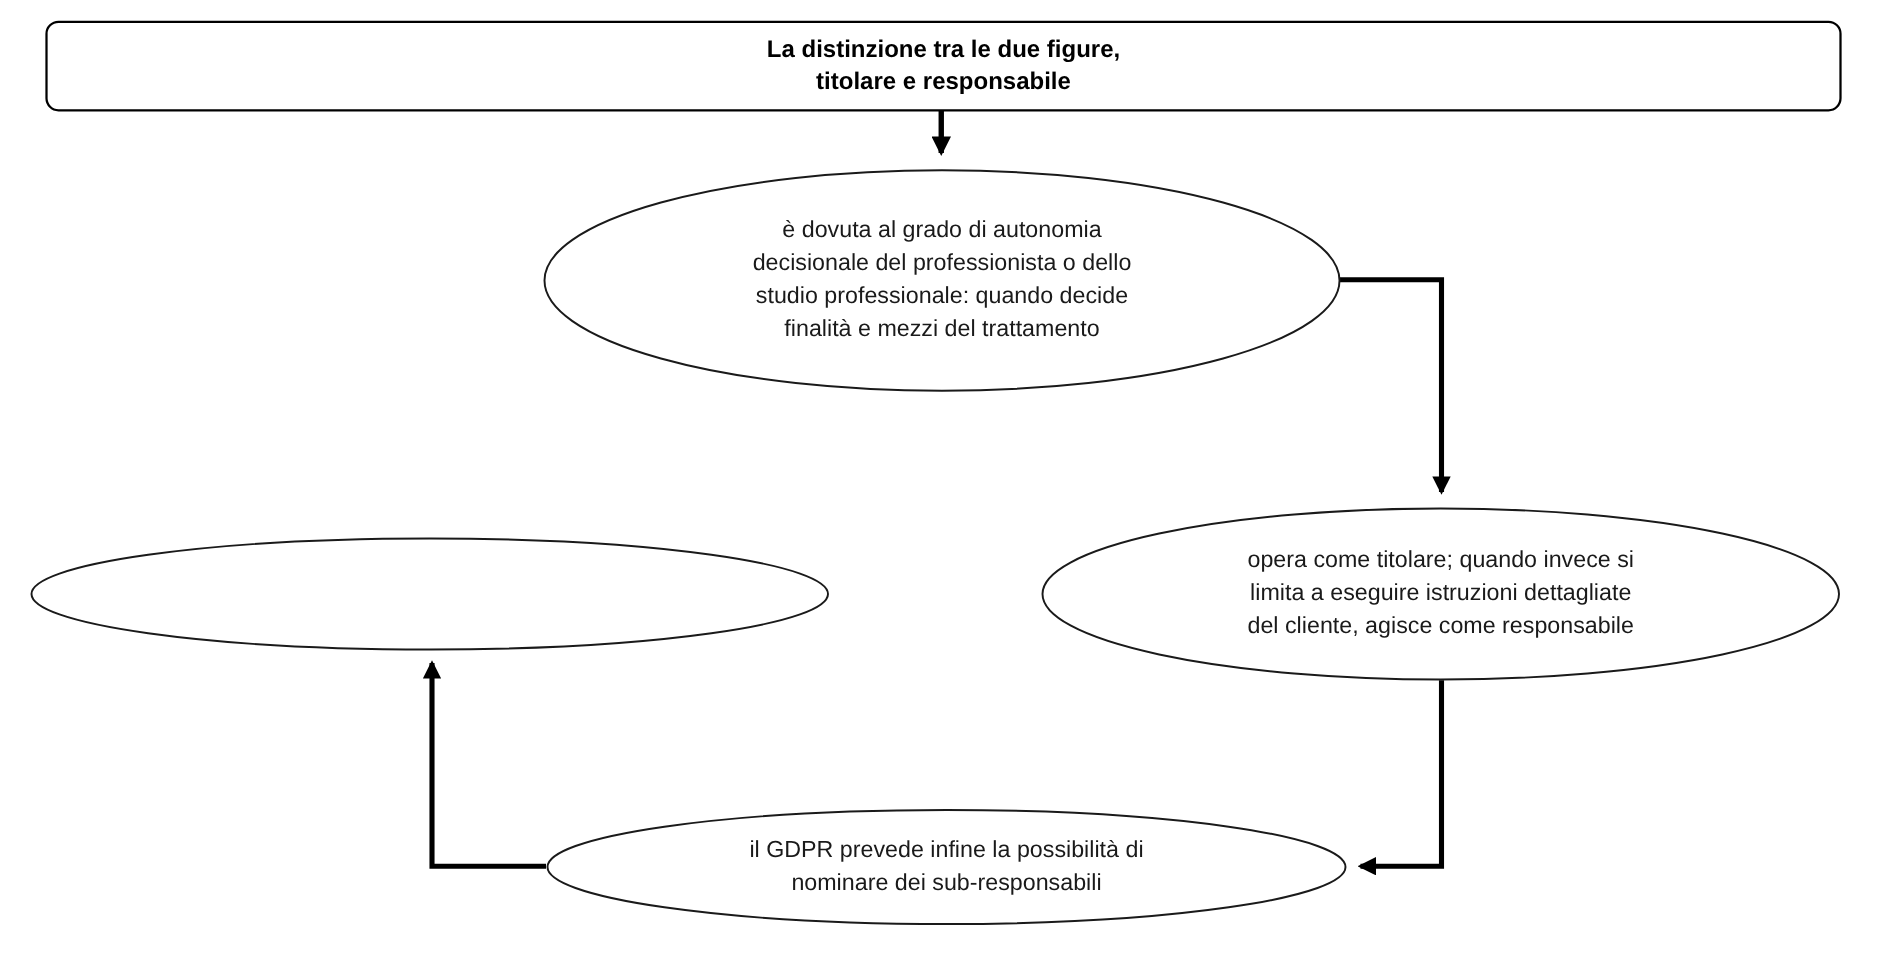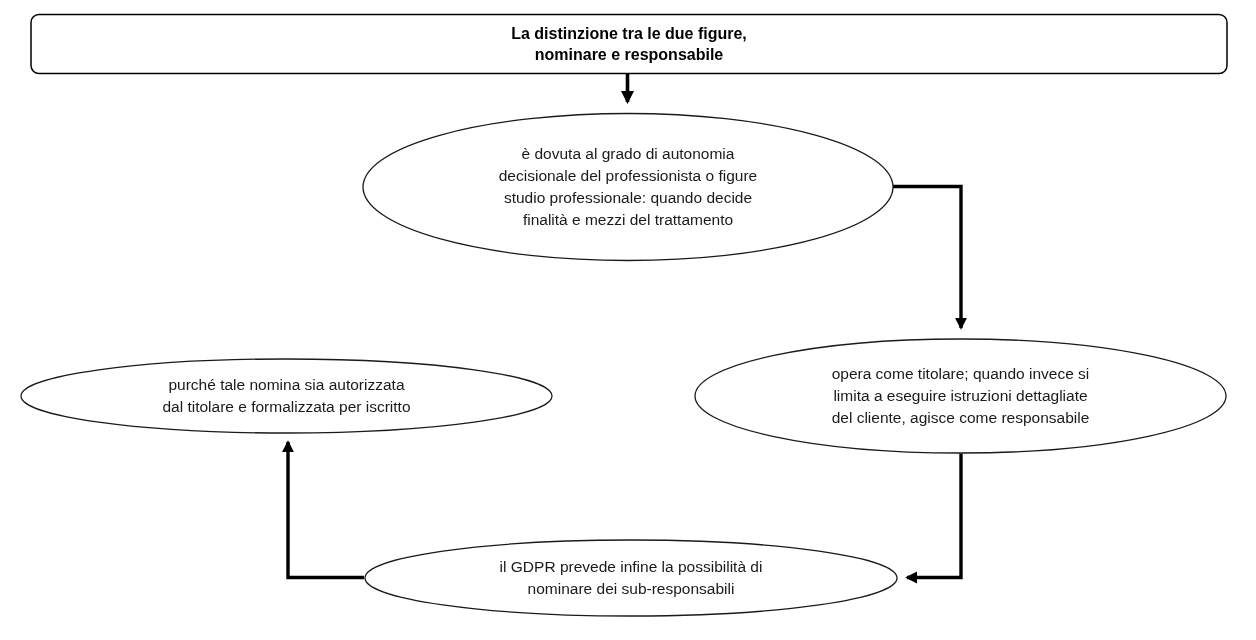--- a/index.html
+++ b/index.html
@@ -77,30 +77,28 @@
     <ellipse cx="628" cy="187" rx="265" ry="73.5" fill="#ffffff" stroke="#1a1a1a" stroke-width="1.3"></ellipse>
 
     <ellipse cx="960.5" cy="396" rx="265.5" ry="57" fill="#ffffff" stroke="#1a1a1a" stroke-width="1.3"></ellipse>
 
     <ellipse cx="631" cy="578" rx="266" ry="38" fill="#ffffff" stroke="#1a1a1a" stroke-width="1.3"></ellipse>
 
     <ellipse cx="286.5" cy="396" rx="265.5" ry="37" fill="#ffffff" stroke="#1a1a1a" stroke-width="1.3"></ellipse>
   </svg>
 
   <div class="node-text title-text">La distinzione tra le due figure,
-nominare e responsabile</div>
+titolare e responsabile</div>
 
   <div class="node-text node-autonomia-text">è dovuta al grado di autonomia
-decisionale del professionista o figure
+decisionale del professionista o dello
 studio professionale: quando decide
 finalità e mezzi del trattamento</div>
 
   <div class="node-text node-gdpr-text">il GDPR prevede infine la possibilità di
 nominare dei sub-responsabili</div>
 
   <div class="node-text node-titolare-text">opera come titolare; quando invece si
 limita a eseguire istruzioni dettagliate
 del cliente, agisce come responsabile</div>
 
-  <div class="node-text node-nomina-text">purché tale nomina sia autorizzata
-dal titolare e formalizzata per iscritto</div>
 
 </div>
 
 </body></html>

